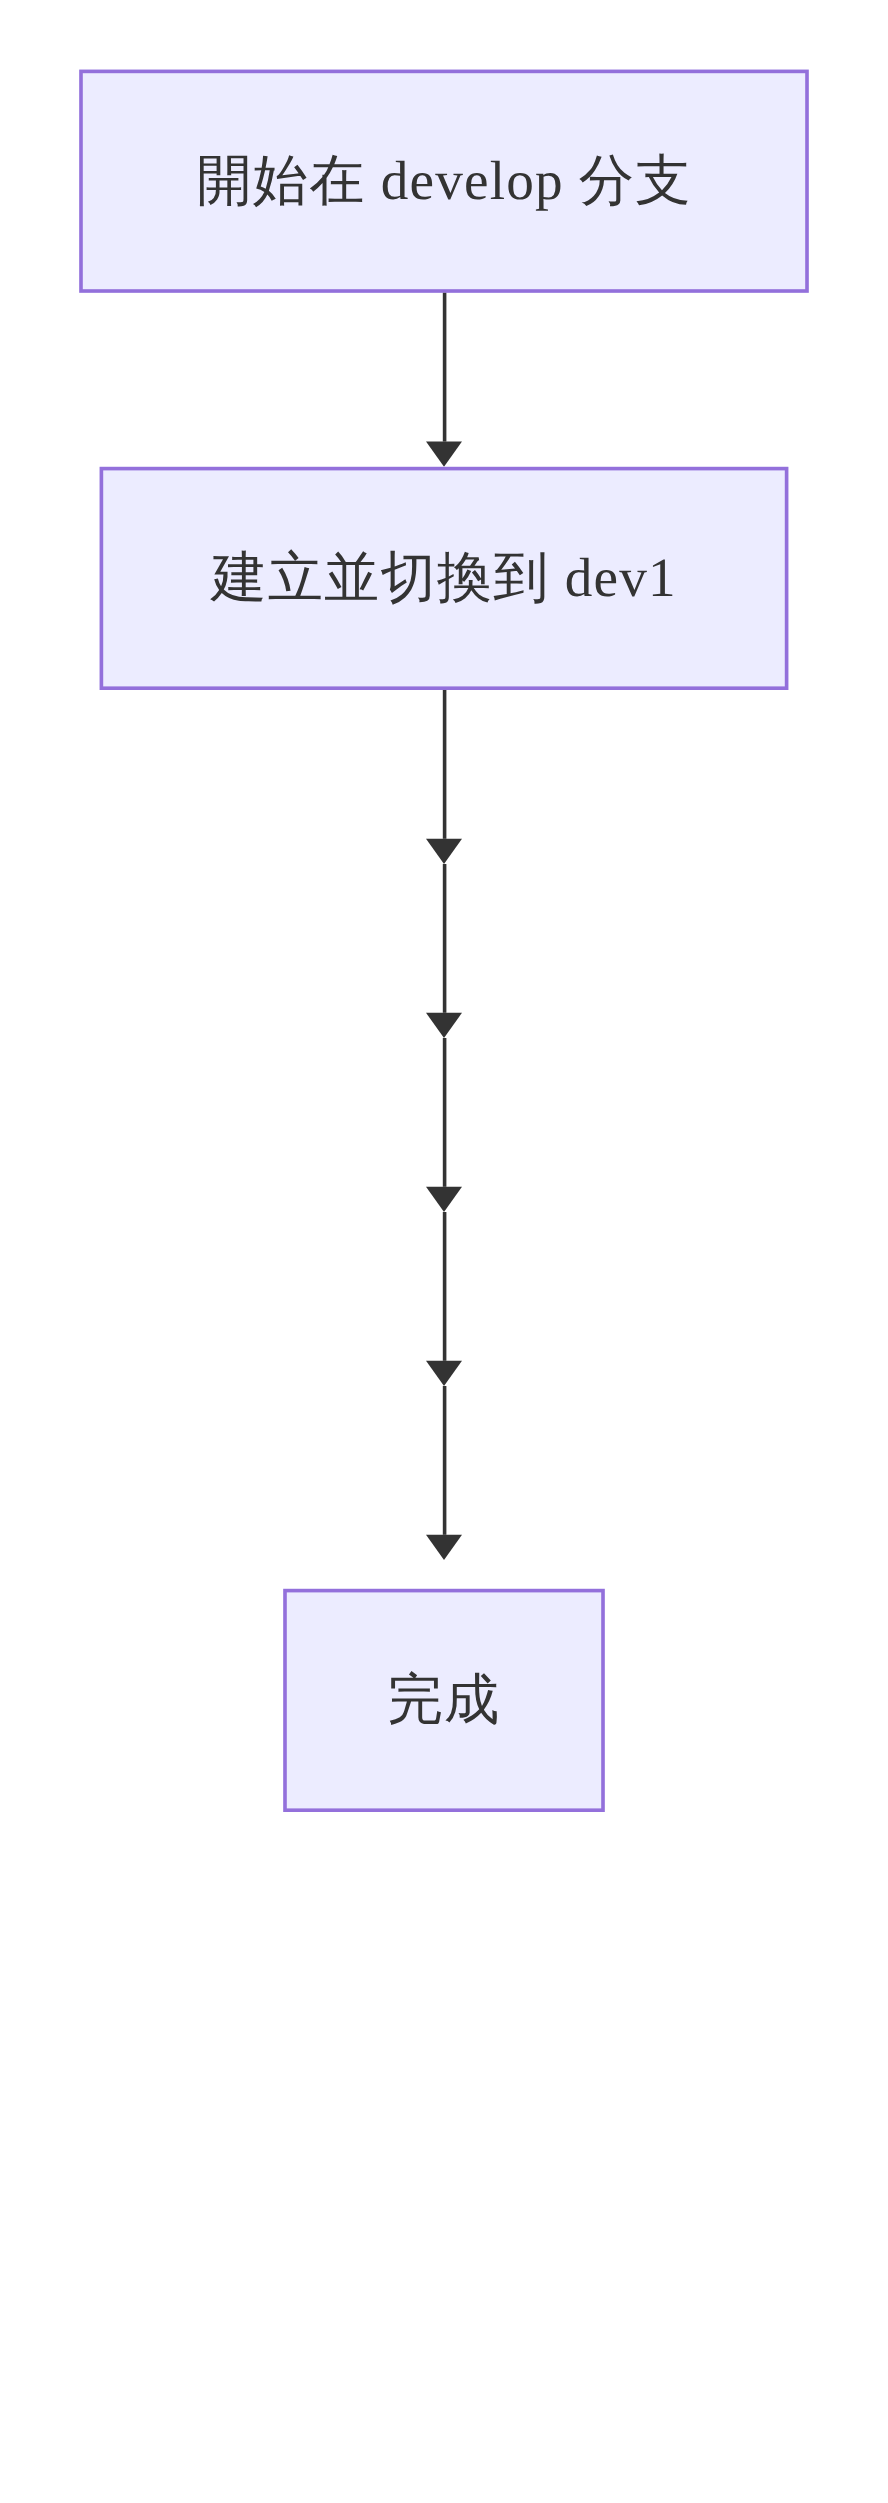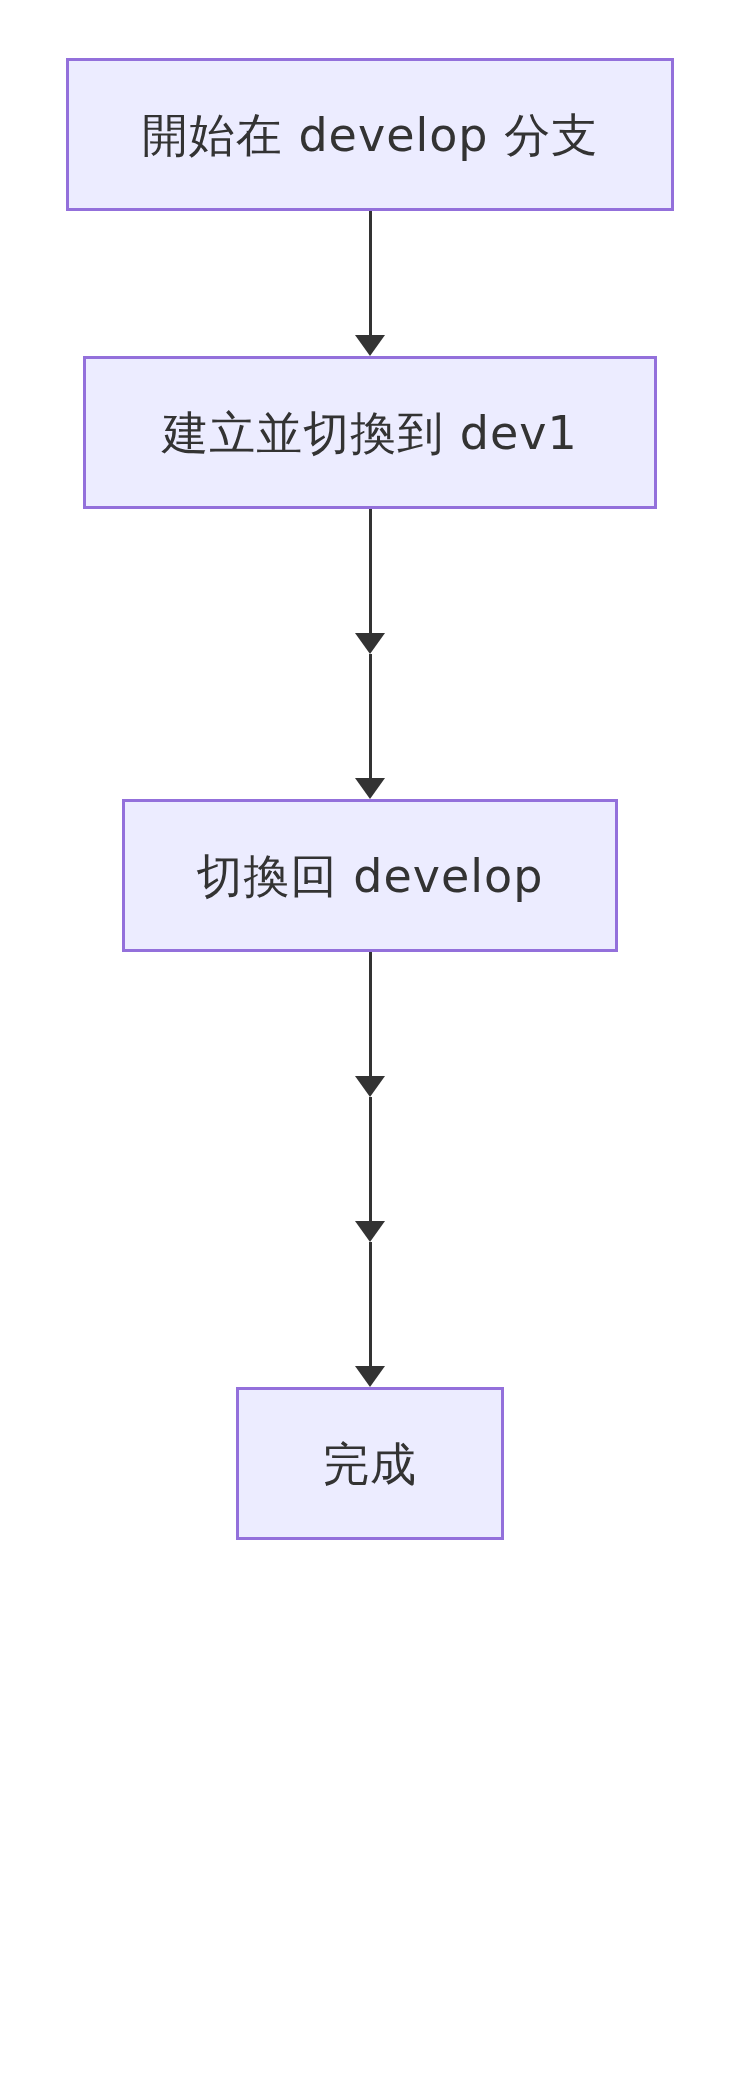--- a/index.html
+++ b/index.html
@@ -14,44 +14,45 @@
     background: #ffffff;
     overflow: hidden;
     display: flex;
     flex-direction: column;
     align-items: center;
     padding-top: 58px;
     box-sizing: border-box;
     font-family: "DejaVu Sans", "Liberation Sans", sans-serif;
   }
   .node {
-    height: 153px;
+    height: 186px;
     box-sizing: border-box;
     background: #ECECFF;
     border: 3px solid #9370DB;
     display: flex;
     align-items: center;
     justify-content: center;
     flex: 0 0 auto;
+    font-family: Liberation Serif, serif;
   }
   .node .label {
     font-size: 46px;
     line-height: 1;
     color: #333333;
     white-space: nowrap;
     letter-spacing: 1px;
   }
   
   .n0 { width: 608px; }
   .n1 { width: 574px; }
   .n2 { width: 630px; }
   .n3 { width: 496px; }
   .n4 { width: 624px; }
   .n5 { width: 492px; }
-  .n6 { width: 268px; }
+  .n6 { width: 268px; margin-top: 24px; }
   .edge {
     height: 145px;
     flex: 0 0 auto;
     display: flex;
     flex-direction: column;
     align-items: center;
   }
   .edge .stem {
     width: 3px;
     flex: 1 1 auto;
@@ -88,23 +89,20 @@
     <div class="stem"></div>
     <div class="head"></div>
   </div>
 
 
   <div class="edge">
     <div class="stem"></div>
     <div class="head"></div>
   </div>
 
-  <div class="node n3">
-    <span class="label">切換回 develop</span>
-  </div>
 
   <div class="edge">
     <div class="stem"></div>
     <div class="head"></div>
   </div>
 
 
   <div class="edge">
     <div class="stem"></div>
     <div class="head"></div>

